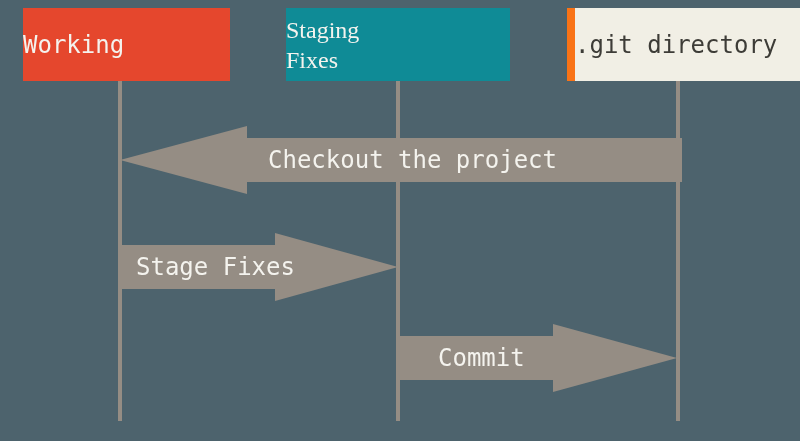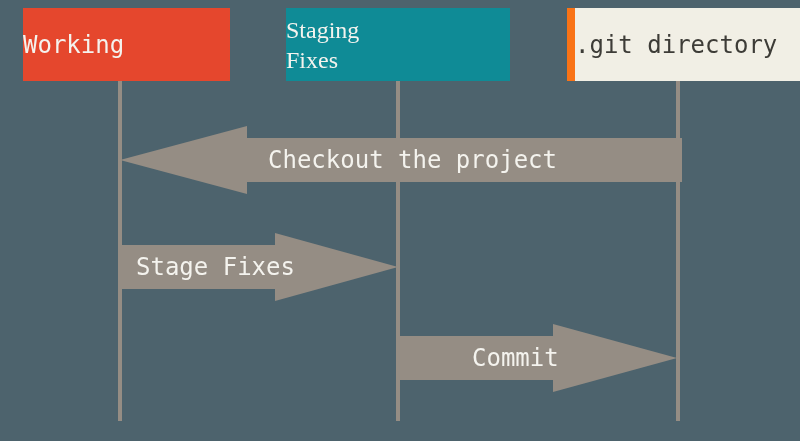--- a/index.html
+++ b/index.html
@@ -29,21 +29,21 @@
     color:var(--light-text,#F4F3EE);
   }
   .checkout-body{left:247px;top:138px;width:435px;}
   .checkout-head{left:120px;top:126px;}
   .checkout-label{left:268px;top:145px;}
   .stage-body{left:118px;top:245px;width:157px;}
   .stage-head{left:275px;top:233px;border-left-width:123px;}
   .stage-label{left:136px;top:252px;}
   .commit-body{left:399px;top:336px;width:154px;}
   .commit-head{left:553px;top:324px;}
-  .commit-label{left:438px;top:343px;margin-left:34px;}
+  .commit-label{left:438px;top:343px;}
 </style>
 </head>
 <body>
 
 <div class="canvas">
 
   <div class="box box-working">
     <span>Working</span>
   </div>
   <div class="box box-staging">

